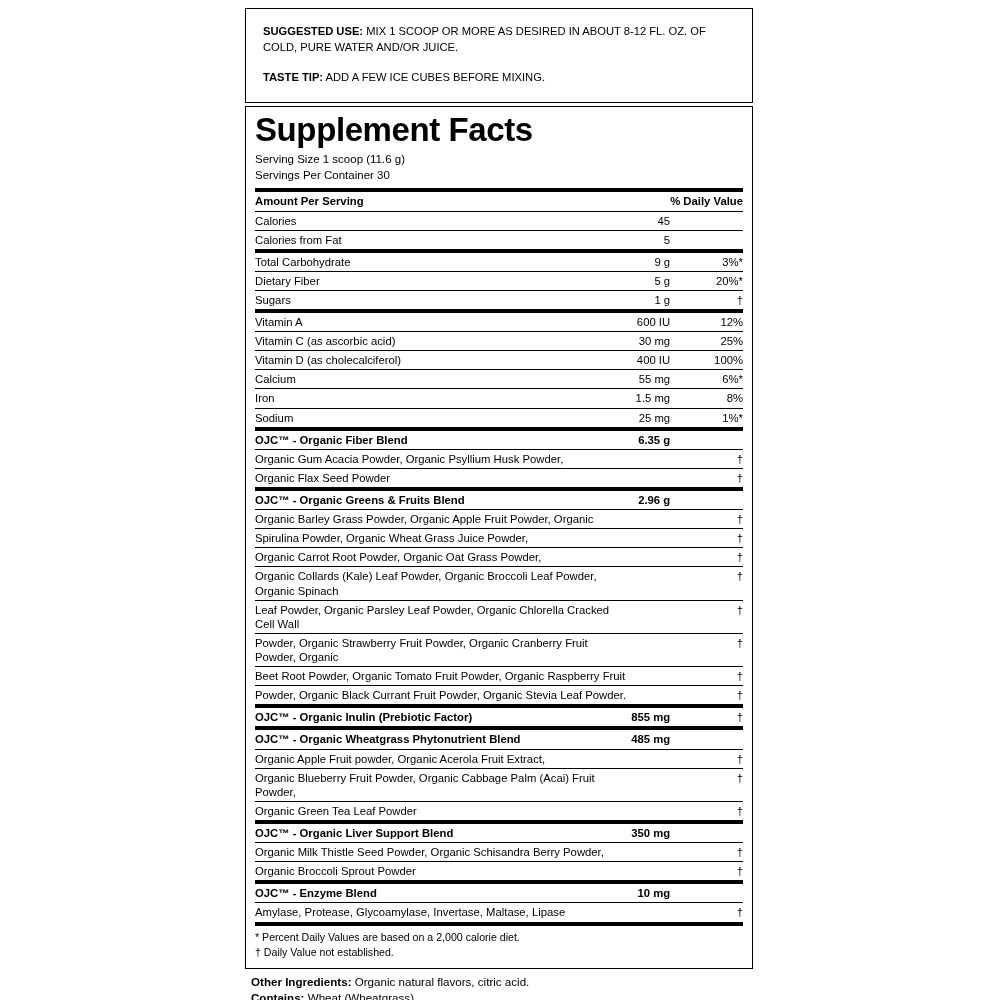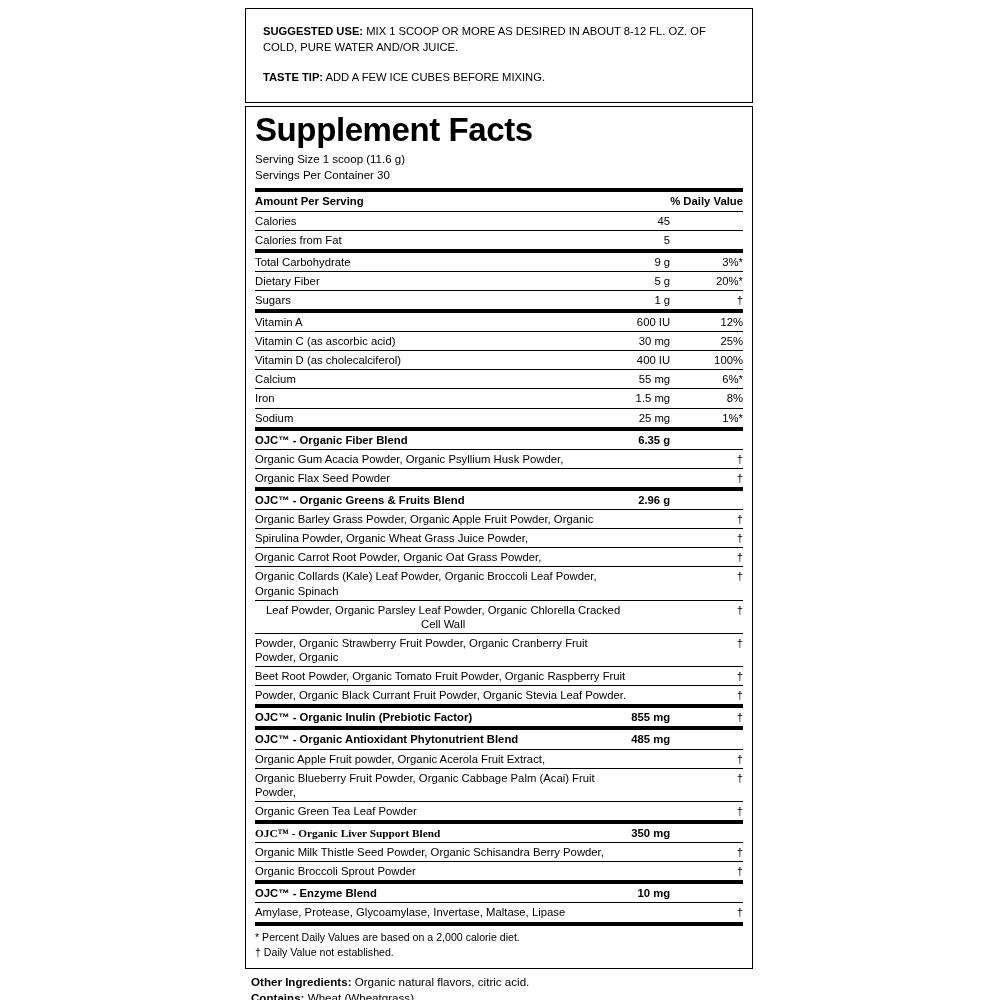--- a/index.html
+++ b/index.html
@@ -210,21 +210,21 @@
             <td class="name indent1" style="border-top: 1px solid rgb(0, 0, 0);">Organic Carrot Root Powder, Organic Oat Grass Powder,</td>
             <td class="amt" style="border-top: 1px solid rgb(0, 0, 0);"></td>
             <td class="dv" style="border-top: 1px solid rgb(0, 0, 0);">†</td>
           </tr>
           <tr>
             <td class="name indent1" style="border-top: 1px solid rgb(0, 0, 0);">Organic Collards (Kale) Leaf Powder, Organic Broccoli Leaf Powder, Organic Spinach</td>
             <td class="amt" style="border-top: 1px solid rgb(0, 0, 0);"></td>
             <td class="dv" style="border-top: 1px solid rgb(0, 0, 0);">†</td>
           </tr>
           <tr>
-            <td class="name indent1" style="border-top: 1px solid rgb(0, 0, 0); text-align: center;">Leaf Powder, Organic Parsley Leaf Powder, Organic Chlorella Cracked Cell Wall</td>
+            <td class="name indent1" style="border-top: 1px solid rgb(0, 0, 0);">Leaf Powder, Organic Parsley Leaf Powder, Organic Chlorella Cracked Cell Wall</td>
             <td class="amt" style="border-top: 1px solid rgb(0, 0, 0);"></td>
             <td class="dv" style="border-top: 1px solid rgb(0, 0, 0);">†</td>
           </tr>
           <tr>
             <td class="name indent1" style="border-top: 1px solid rgb(0, 0, 0);">Powder, Organic Strawberry Fruit Powder, Organic Cranberry Fruit Powder, Organic</td>
             <td class="amt" style="border-top: 1px solid rgb(0, 0, 0);"></td>
             <td class="dv" style="border-top: 1px solid rgb(0, 0, 0);">†</td>
           </tr>
           <tr>
             <td class="name indent1" style="border-top: 1px solid rgb(0, 0, 0);">Beet Root Powder, Organic Tomato Fruit Powder, Organic Raspberry Fruit</td>
@@ -235,41 +235,41 @@
             <td class="name indent1" style="border-top: 1px solid rgb(0, 0, 0);">Powder, Organic Black Currant Fruit Powder, Organic Stevia Leaf Powder.</td>
             <td class="amt" style="border-top: 1px solid rgb(0, 0, 0);"></td>
             <td class="dv" style="border-top: 1px solid rgb(0, 0, 0);">†</td>
           </tr>
           <tr>
             <td class="name bold" style="border-top: 4px solid rgb(0, 0, 0); margin-top: 24px;">OJC™ - Organic Inulin (Prebiotic Factor)</td>
             <td class="amt bold" style="border-top: 4px solid rgb(0, 0, 0);">855 mg</td>
             <td class="dv" style="border-top: 4px solid rgb(0, 0, 0);">†</td>
           </tr>
           <tr>
-            <td class="name bold" style="border-top: 4px solid rgb(0, 0, 0);">OJC™ - Organic Antioxidant Phytonutrient Blend</td>
+            <td class="name bold" style="border-top: 4px solid rgb(0, 0, 0);">OJC™ - Organic Wheatgrass Phytonutrient Blend</td>
             <td class="amt bold" style="border-top: 4px solid rgb(0, 0, 0);">485 mg</td>
             <td class="dv" style="border-top: 4px solid rgb(0, 0, 0);"></td>
           </tr>
           <tr>
             <td class="name indent1" style="border-top: 1px solid rgb(0, 0, 0);">Organic Apple Fruit powder, Organic Acerola Fruit Extract,</td>
             <td class="amt" style="border-top: 1px solid rgb(0, 0, 0);"></td>
             <td class="dv" style="border-top: 1px solid rgb(0, 0, 0);">†</td>
           </tr>
           <tr>
             <td class="name indent1" style="border-top: 1px solid rgb(0, 0, 0);">Organic Blueberry Fruit Powder, Organic Cabbage Palm (Acai) Fruit Powder,</td>
             <td class="amt" style="border-top: 1px solid rgb(0, 0, 0);"></td>
             <td class="dv" style="border-top: 1px solid rgb(0, 0, 0);">†</td>
           </tr>
           <tr>
             <td class="name indent1" style="border-top: 1px solid rgb(0, 0, 0);">Organic Green Tea Leaf Powder</td>
             <td class="amt" style="border-top: 1px solid rgb(0, 0, 0);"></td>
             <td class="dv" style="border-top: 1px solid rgb(0, 0, 0);">†</td>
           </tr>
           <tr>
-            <td class="name bold" style="border-top: 4px solid rgb(0, 0, 0); font-family: Liberation Serif, serif;">OJC™ - Organic Liver Support Blend</td>
+            <td class="name bold" style="border-top: 4px solid rgb(0, 0, 0);">OJC™ - Organic Liver Support Blend</td>
             <td class="amt bold" style="border-top: 4px solid rgb(0, 0, 0);">350 mg</td>
             <td class="dv" style="border-top: 4px solid rgb(0, 0, 0);"></td>
           </tr>
           <tr>
             <td class="name indent1" style="border-top: 1px solid rgb(0, 0, 0);">Organic Milk Thistle Seed Powder, Organic Schisandra Berry Powder,</td>
             <td class="amt" style="border-top: 1px solid rgb(0, 0, 0);"></td>
             <td class="dv" style="border-top: 1px solid rgb(0, 0, 0);">†</td>
           </tr>
           <tr>
             <td class="name indent1" style="border-top: 1px solid rgb(0, 0, 0);">Organic Broccoli Sprout Powder</td>

